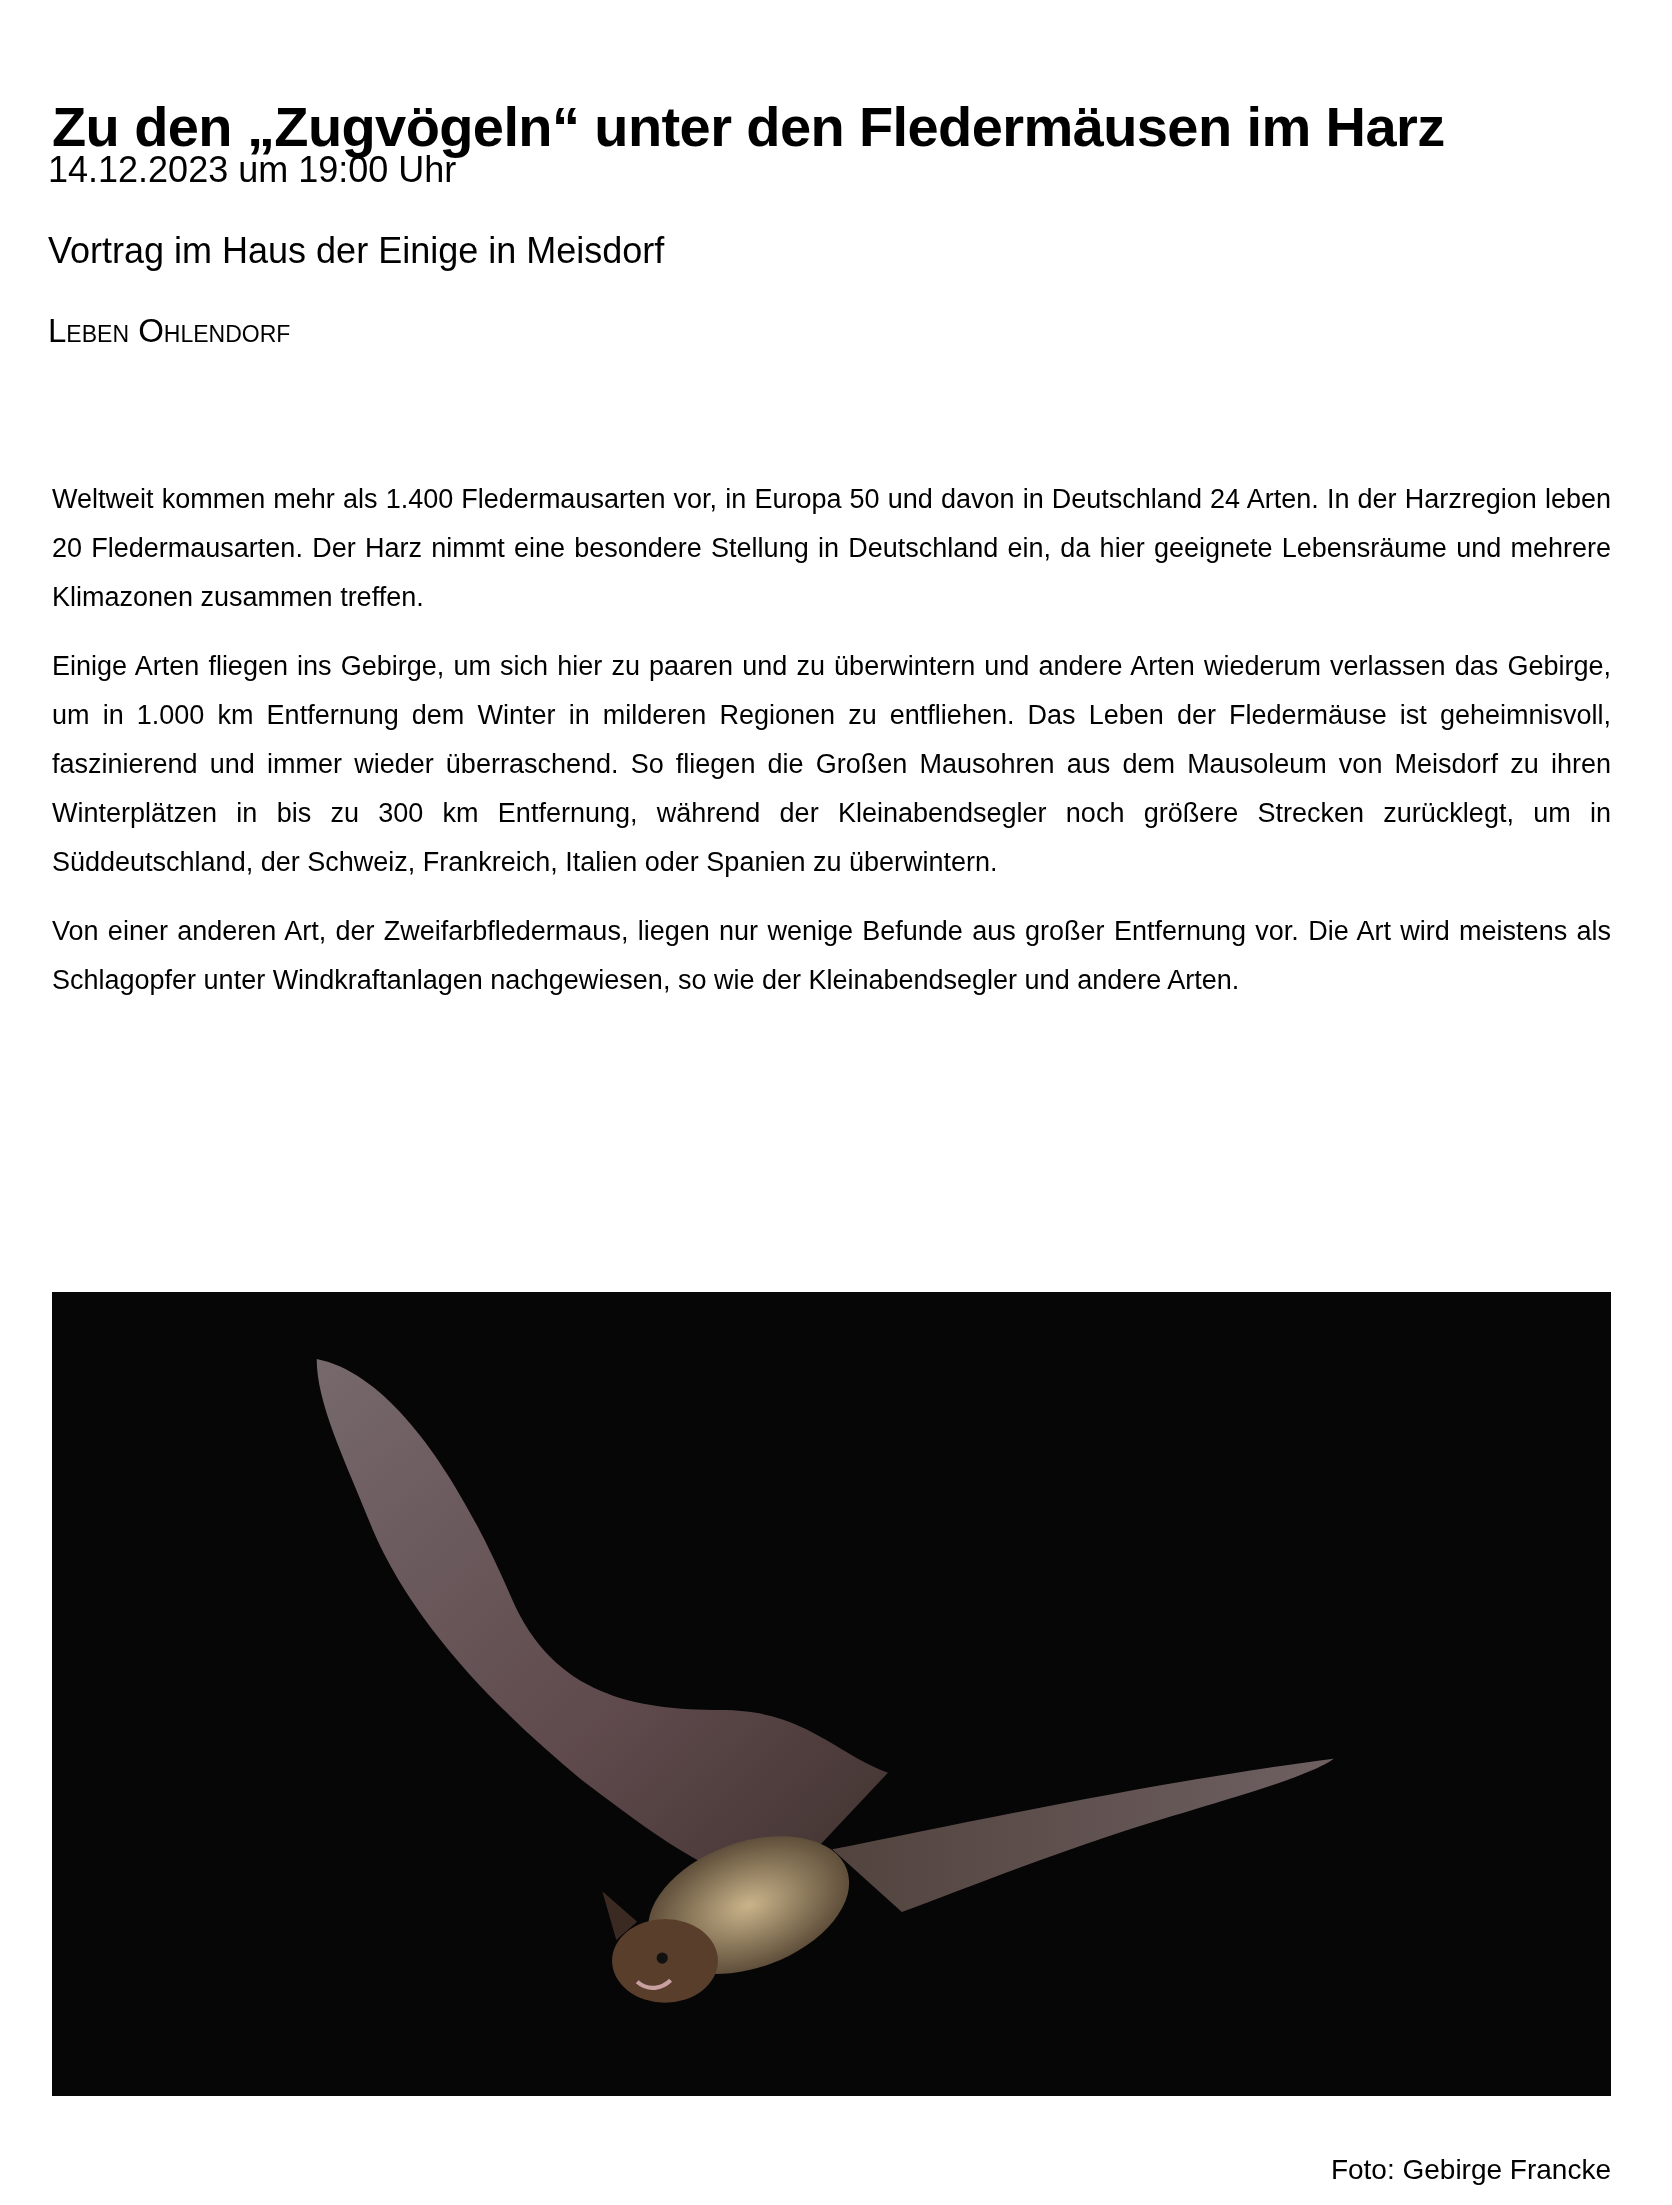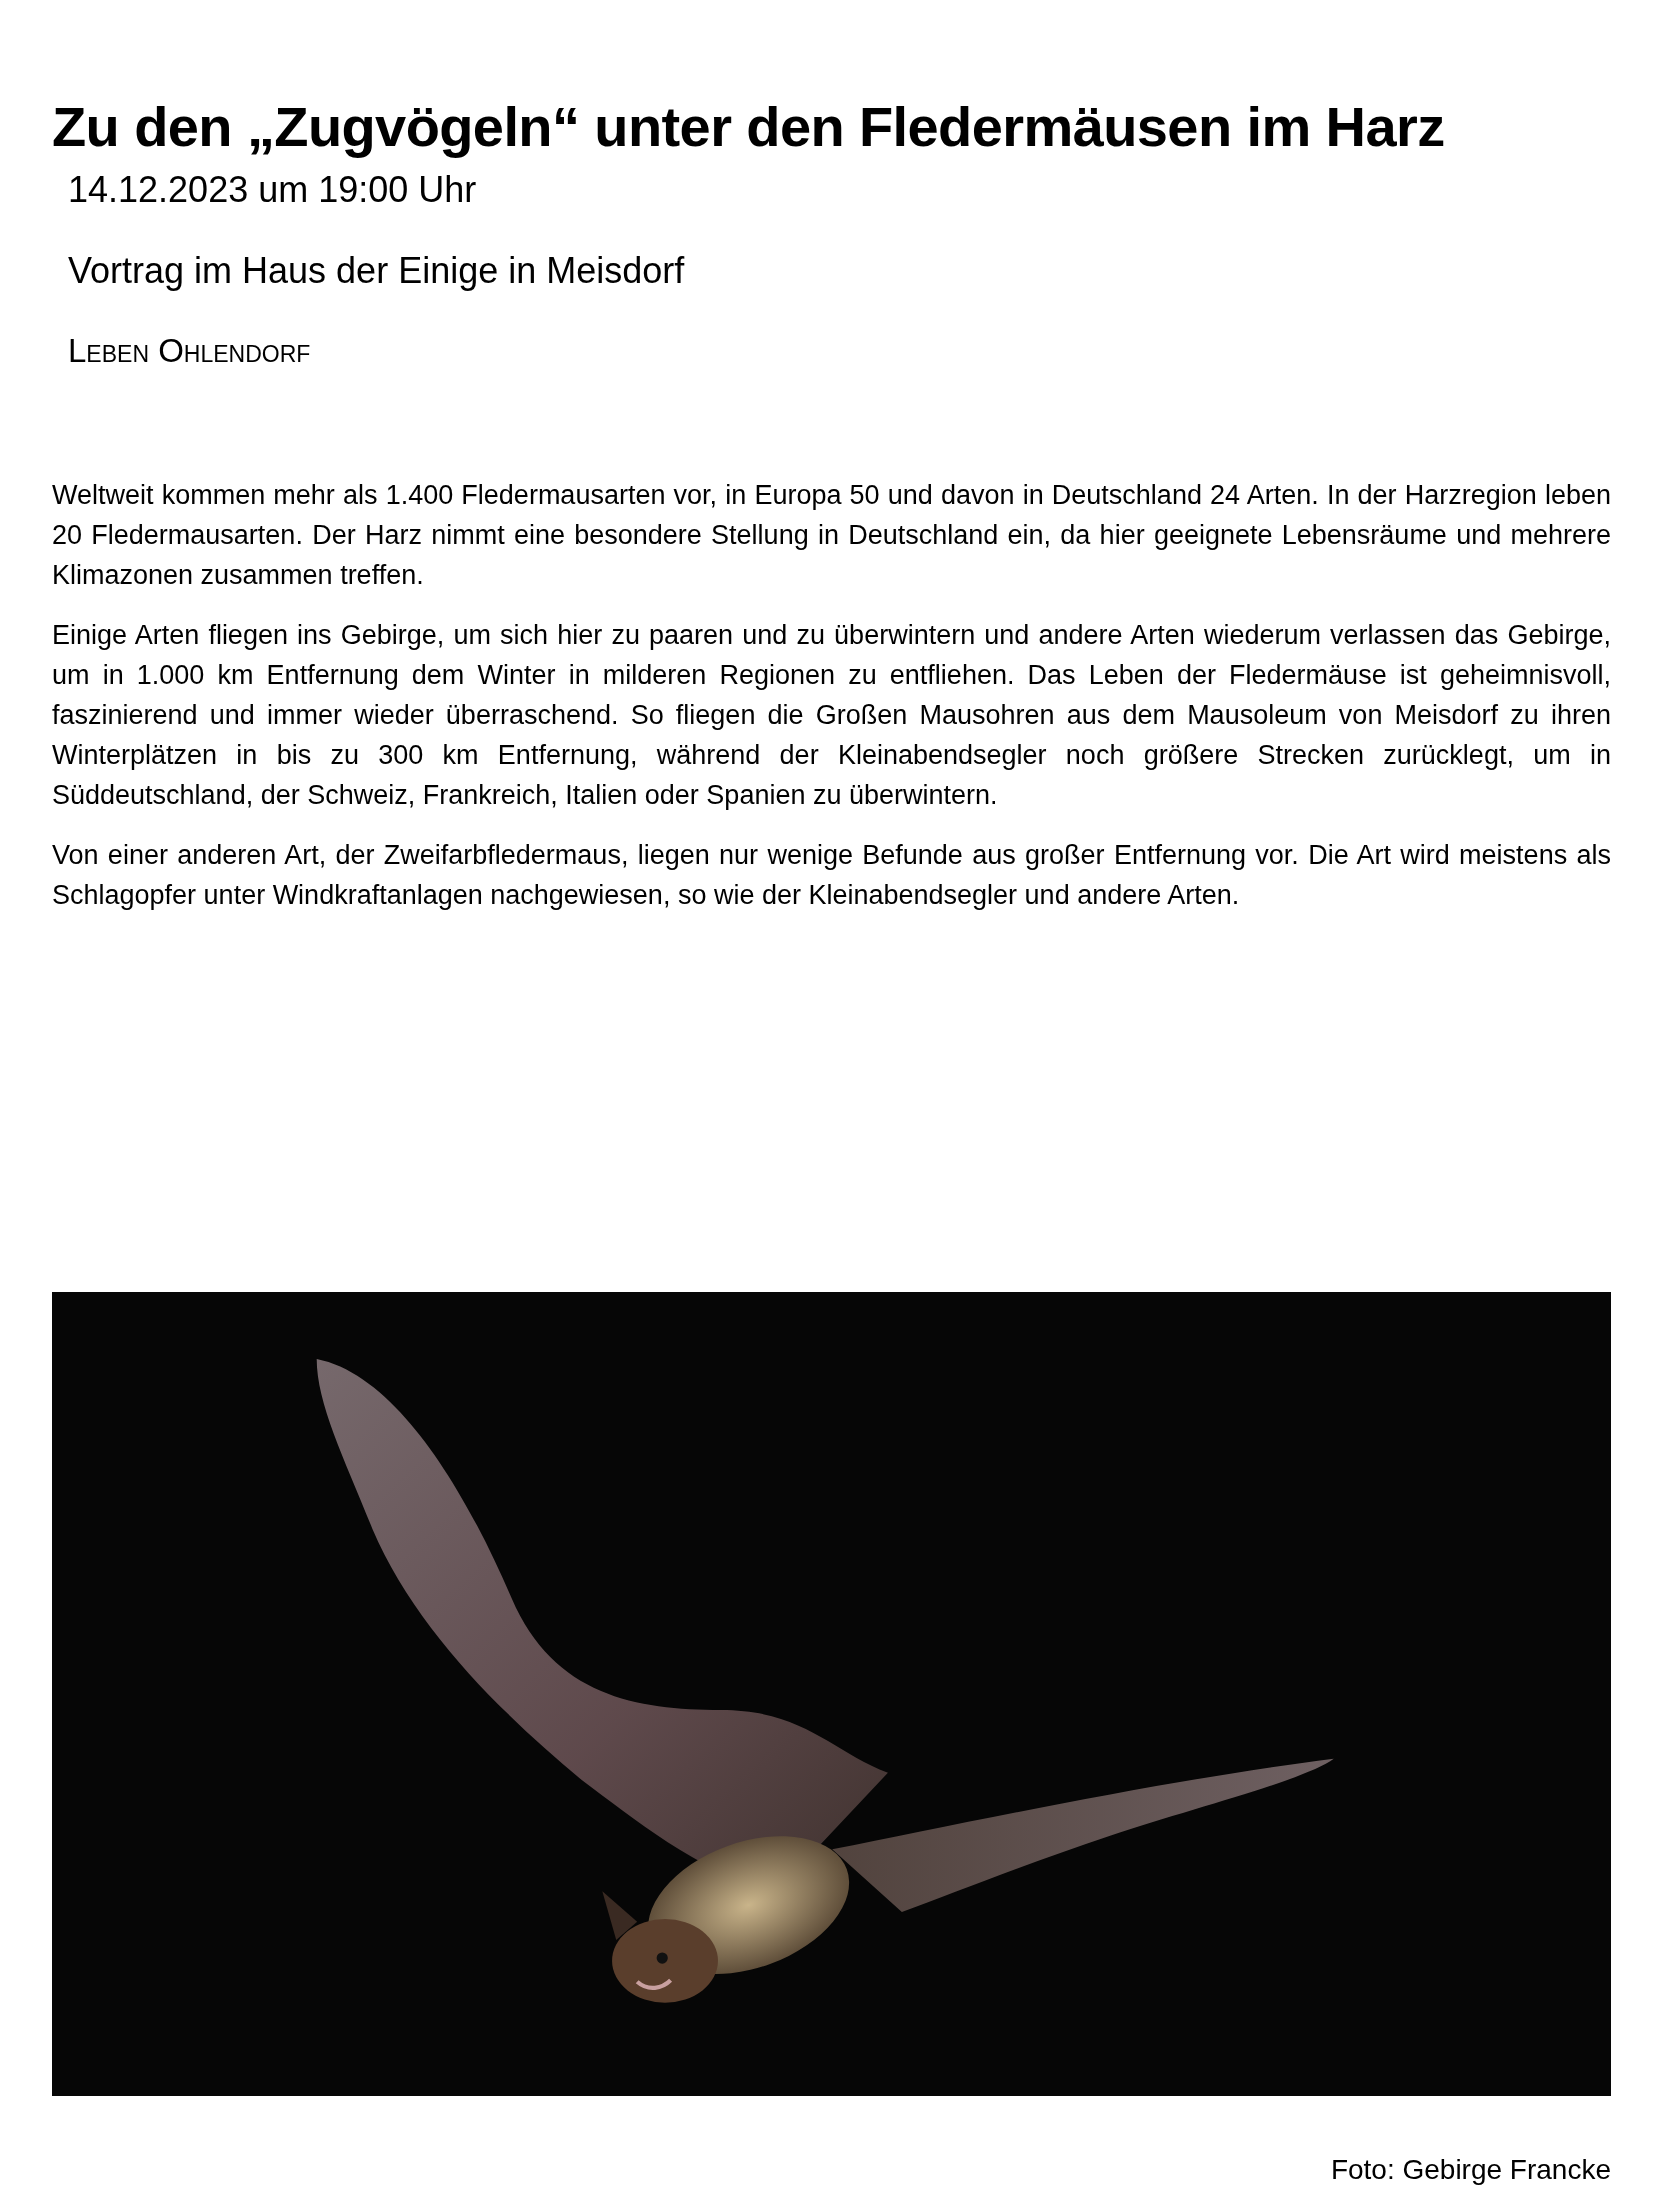--- a/index.html
+++ b/index.html
@@ -1,25 +1,25 @@
 <!DOCTYPE html>
 <html style="font-size:9px"><head>
 <meta charset="utf-8">
 <style>
   html, body { margin: 0; padding: 0; background: #ffffff; }
   body { width: 1673px; height: 2205px; position: relative; overflow: hidden;
          font-family: "Liberation Sans", "DejaVu Sans", sans-serif; color: #000; }
   .title { position: absolute; left: 52px; top: 56px; font-size: 56px; font-weight: bold;
            letter-spacing: -0.6px; white-space: nowrap; }
-  .sub { position: absolute; left: 68px; font-size: 36px; white-space: nowrap; margin-top: 20px; }
+  .sub { position: absolute; left: 48px; font-size: 36px; white-space: nowrap; }
   .date { top: 149px; }
   .venue { top: 230px; }
   .author { top: 312px; font-size: 33px; font-variant: small-caps; }
   .body { position: absolute; left: 52px; width: 1559px; top: 475px; }
-  .body p { margin: 0 0 20px 0; font-size: 27px; line-height: 40px; text-align: justify; }
+  .body p { margin: 0 0 20px 0; font-size: 27px; line-height: 49px; text-align: justify; }
   .photo { position: absolute; left: 52px; top: 1292px; width: 1559px; height: 804px;
            background: #060606; overflow: hidden; }
   .photo svg { width: 100%; height: 100%; display: block; }
   .caption { position: absolute; right: 62px; top: 2154px; font-size: 28px; white-space: nowrap; }
 </style>
 </head>
 <body>
 
 <h1 class="title">Zu den „Zugvögeln“ unter den Fledermäusen im Harz</h1>
 <div class="sub date">14.12.2023 um 19:00 Uhr</div>

